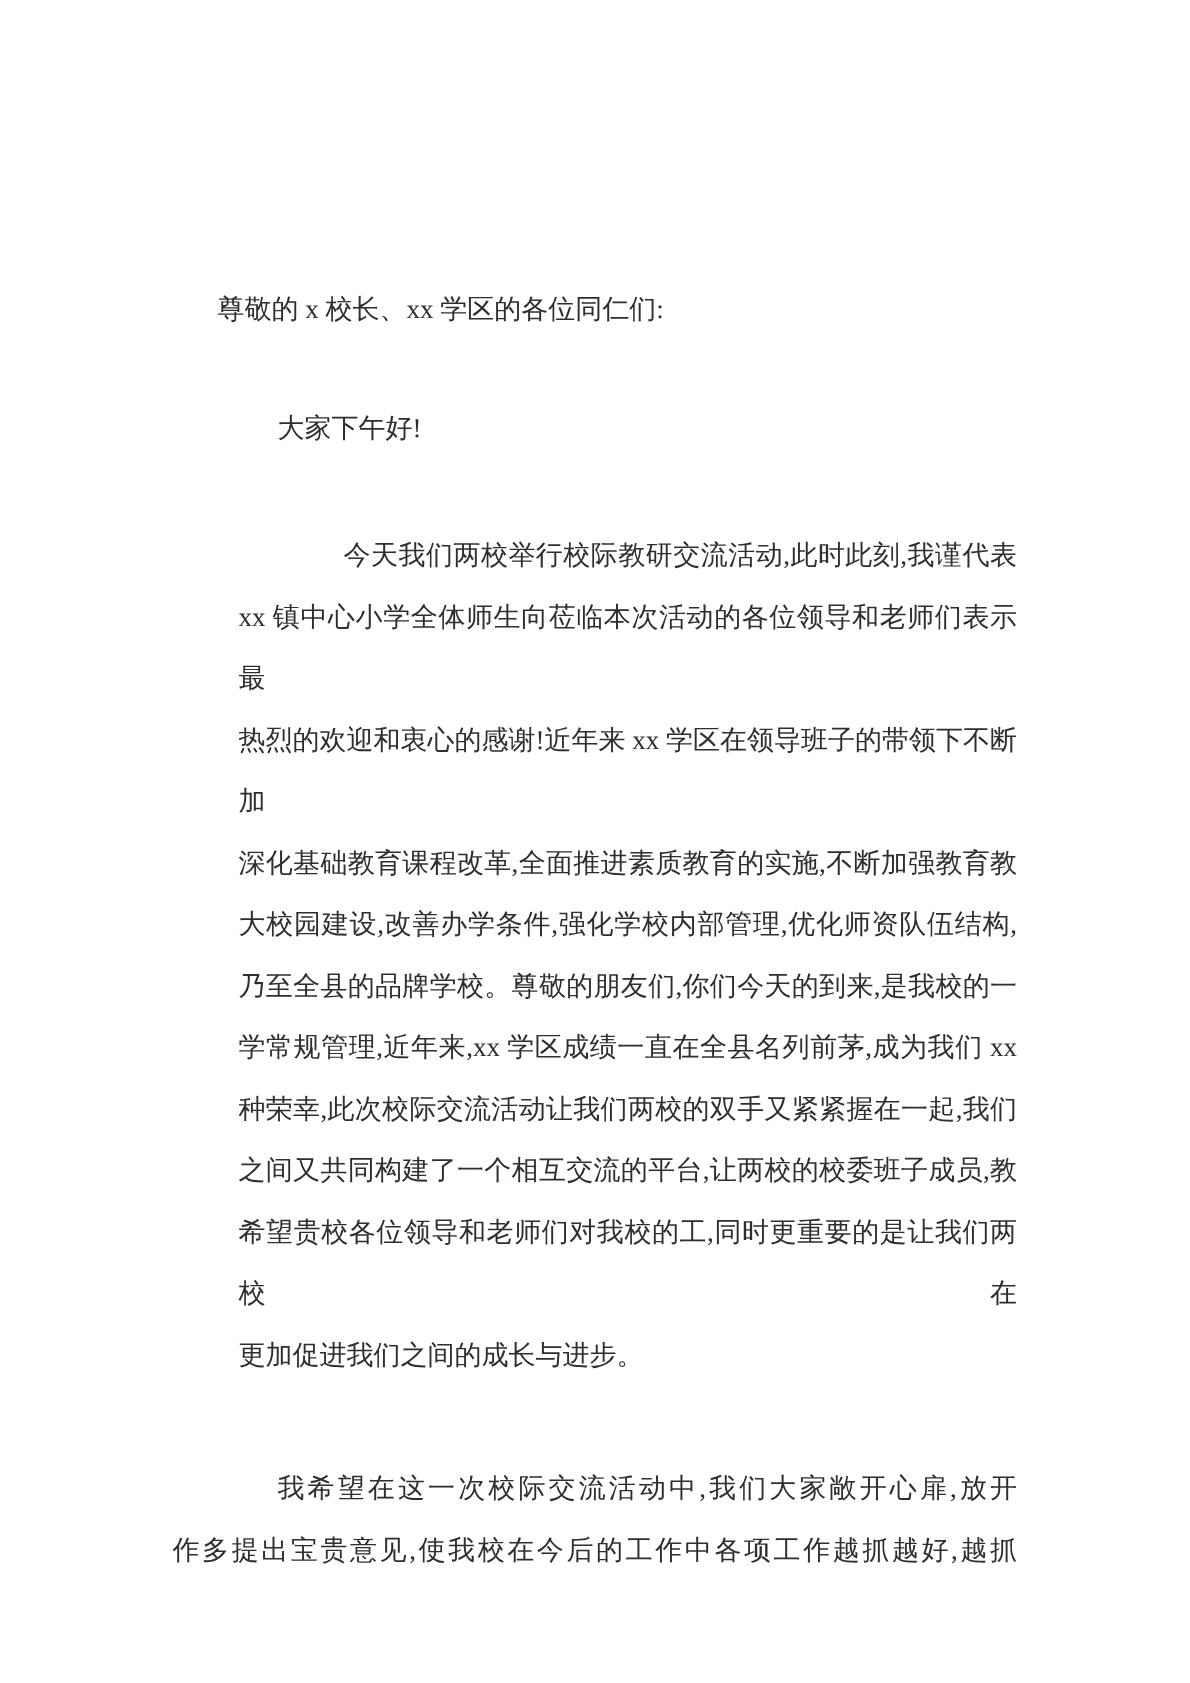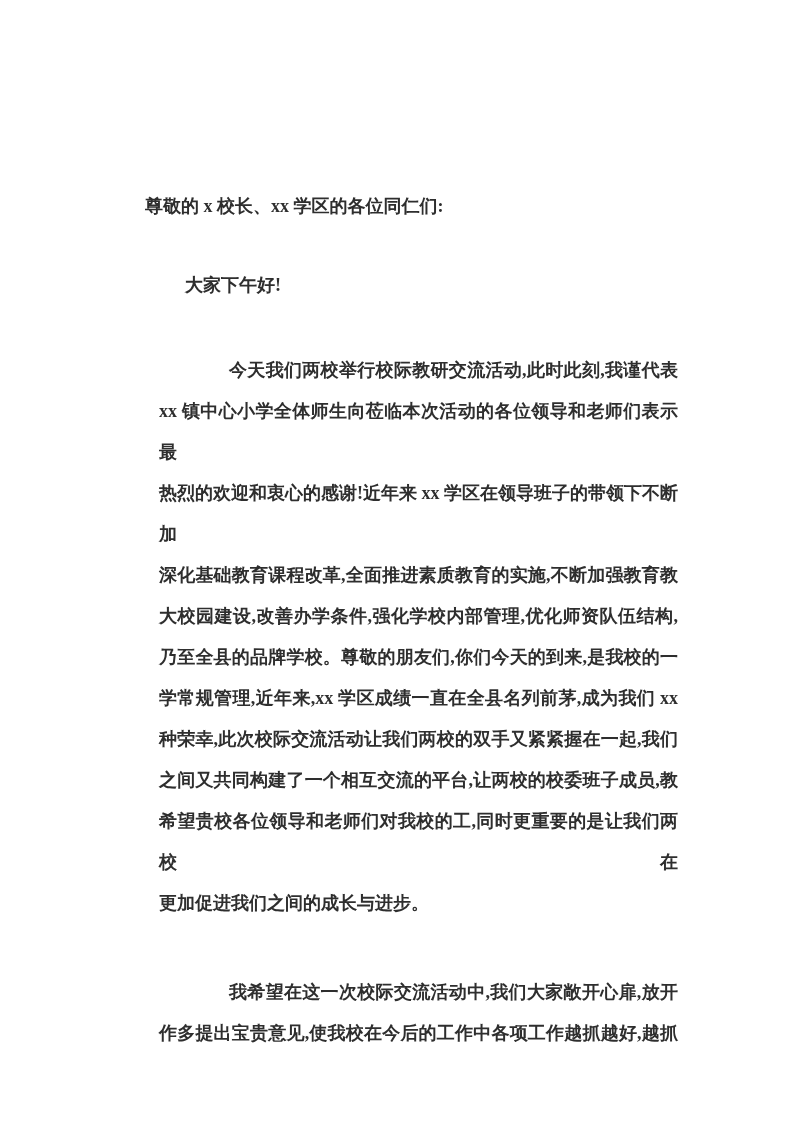--- a/index.html
+++ b/index.html
@@ -12,36 +12,35 @@
     width: 793px;
     height: 1122px;
     box-sizing: border-box;
     background: #ffffff;
     padding: 186px 115px 0 115px;
     font-family: "Liberation Serif", "DejaVu Serif", serif;
     font-size: 18px;
     line-height: 41px;
     color: #2e2e2e;
     overflow: hidden;
-    font-weight: bold;
   }
   .line {
     width: 100%;
     text-align: left;
   }
   
   .line.j {
     text-align: justify;
     text-align-last: justify;
   }
   .indent-greeting { text-indent: 30px; }
   .indent-para     { text-indent: 70px; }
   .para-salutation { margin-top: 38px; }
   .para-main       { margin-top: 44px; margin-left: 44px; }
-  .para-closing    { margin-top: 48px; margin-left: 44px; }
+  .para-closing    { margin-top: 48px; }
 </style>
 </head>
 <body>
 
 <div class="page">
 
   <div class="line indent-greeting">尊敬的 x 校长、xx 学区的各位同仁们:</div>
 
   <div class="para-salutation">
     <div class="line indent-para">大家下午好!</div>

